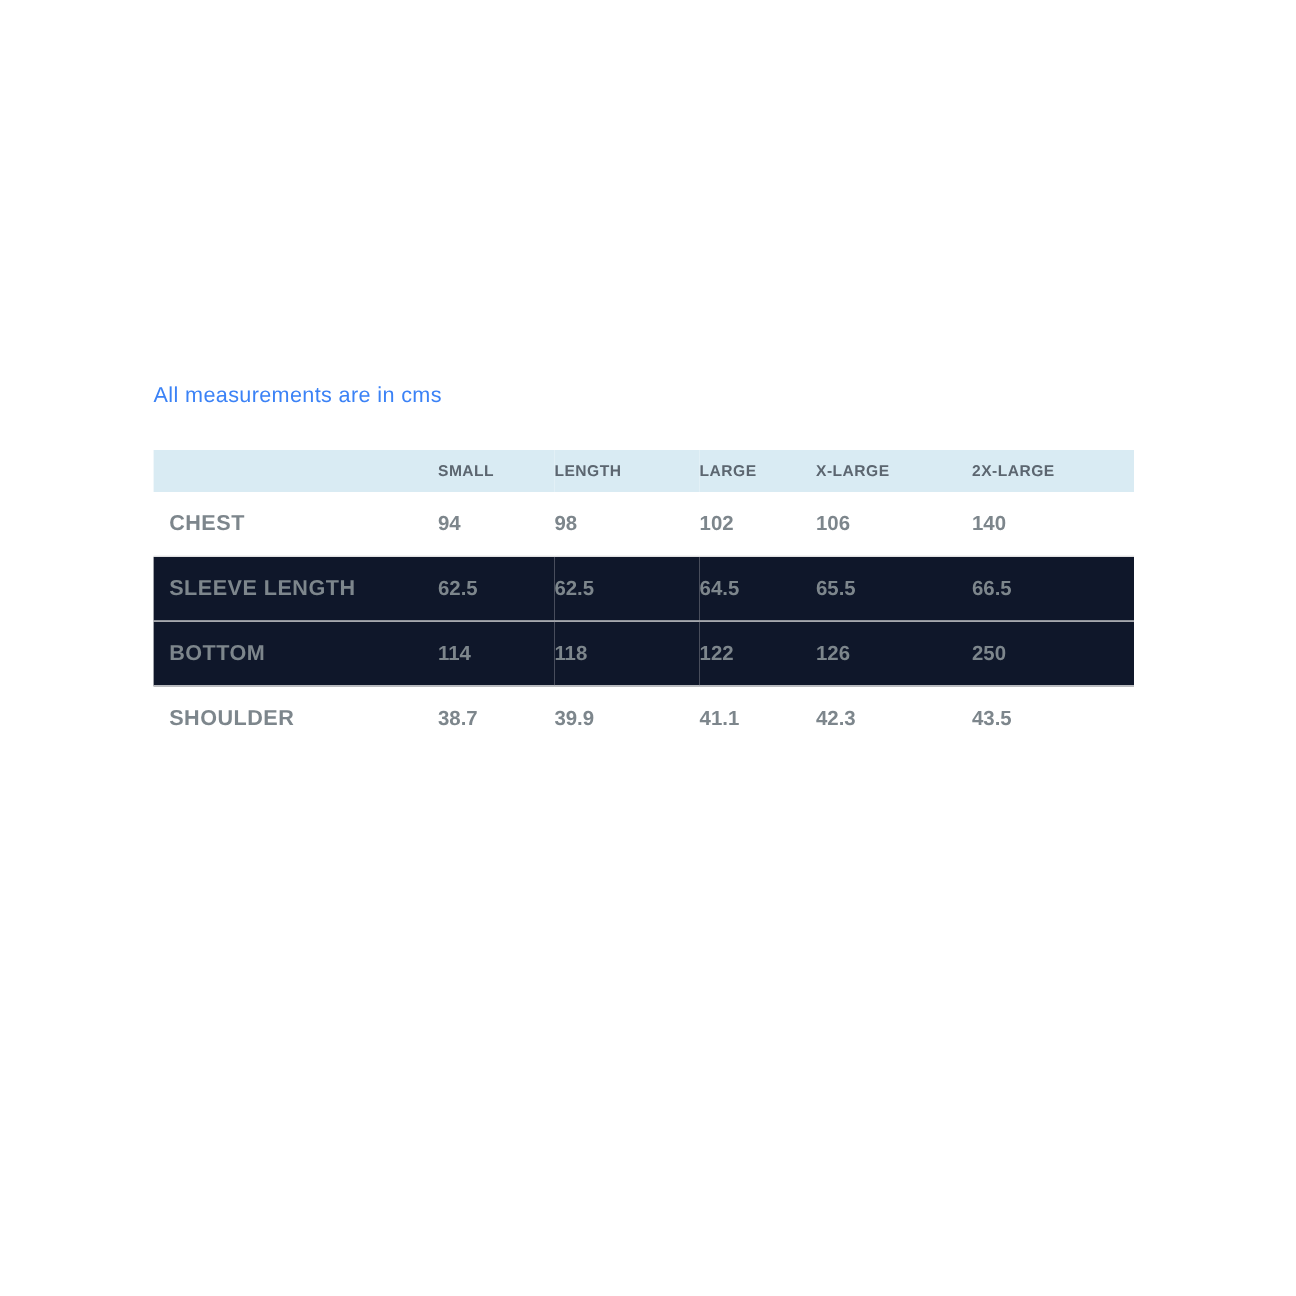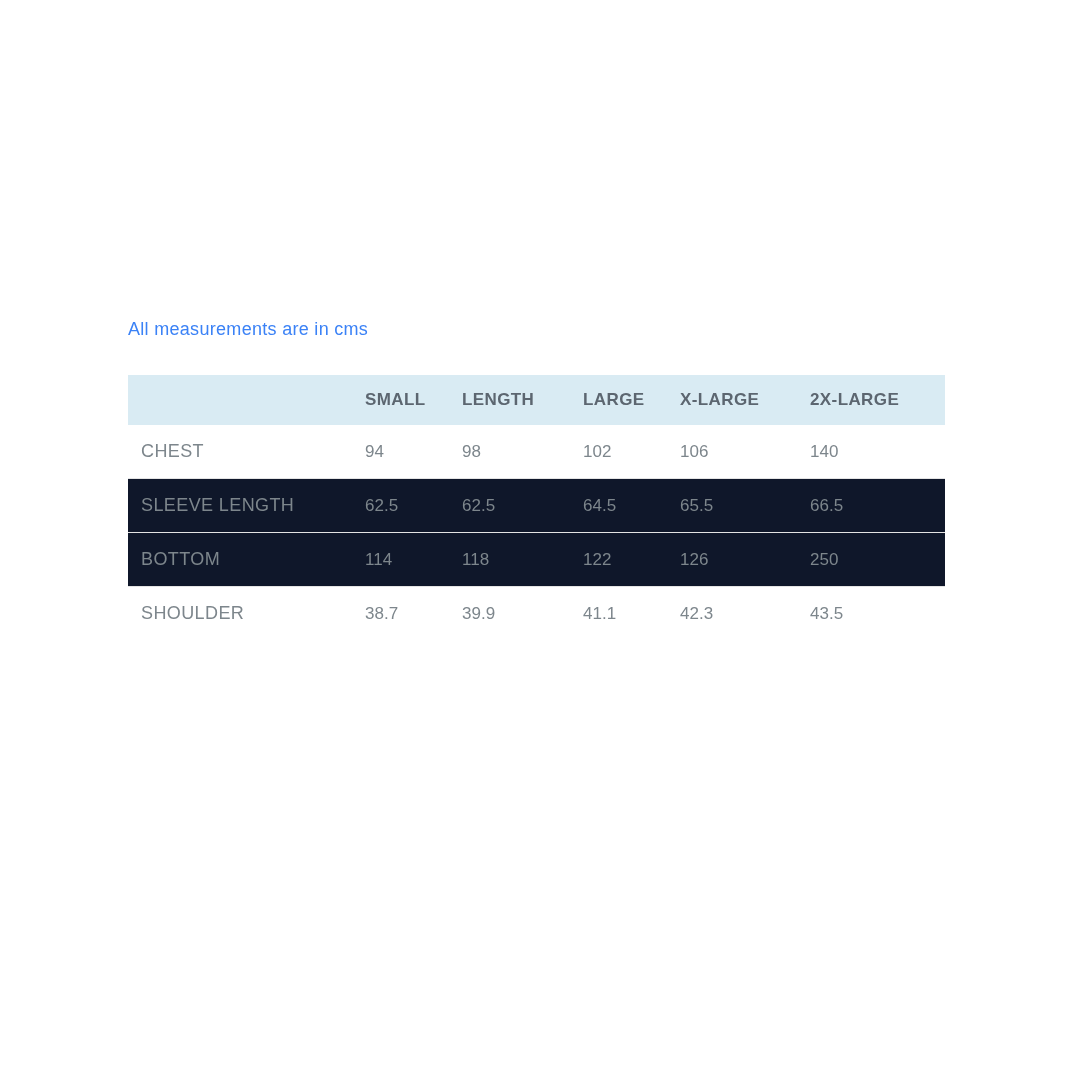--- a/index.html
+++ b/index.html
@@ -31,33 +31,33 @@
   }
   table.size-table col.c0 { width: 237px; }
   table.size-table col.c1 { width: 97px; }
   table.size-table col.c2 { width: 121px; }
   table.size-table col.c3 { width: 97px; }
   table.size-table col.c4 { width: 130px; }
   table.size-table col.c5 { width: 135px; }
 
   thead th {
     background: #d9ebf3;
-    height: 50px;
-    font-size: 17px;
+    height: 35px;
+    font-size: 13px;
     font-weight: bold;
     color: #5c6670;
     text-align: left;
     padding: 0;
     letter-spacing: 0.4px;
     vertical-align: middle;
   }
   tbody th, tbody td {
     height: 53px;
     font-size: 17px;
-    font-weight: normal;
+    font-weight: bold;
     color: #7d868c;
     text-align: left;
     padding: 0;
     vertical-align: middle;
   }
   tbody th.row-label {
     font-size: 18px;
     letter-spacing: 0.4px;
     padding-left: 13px;
   }

